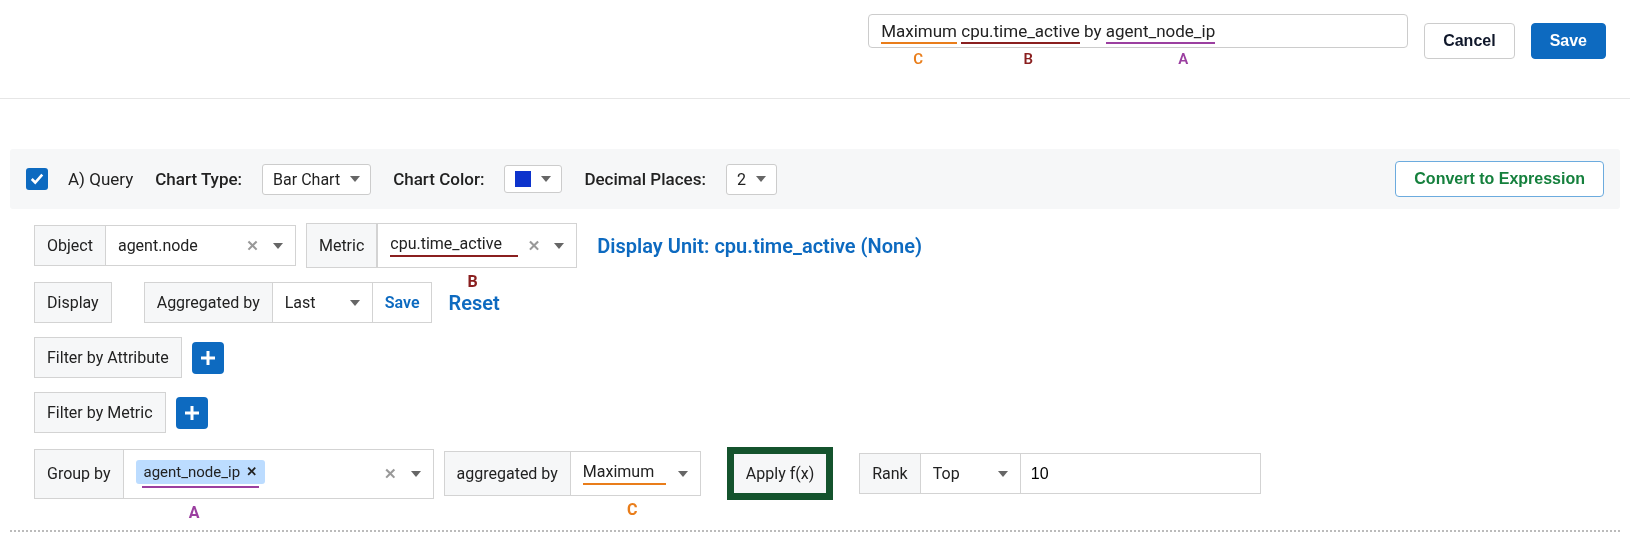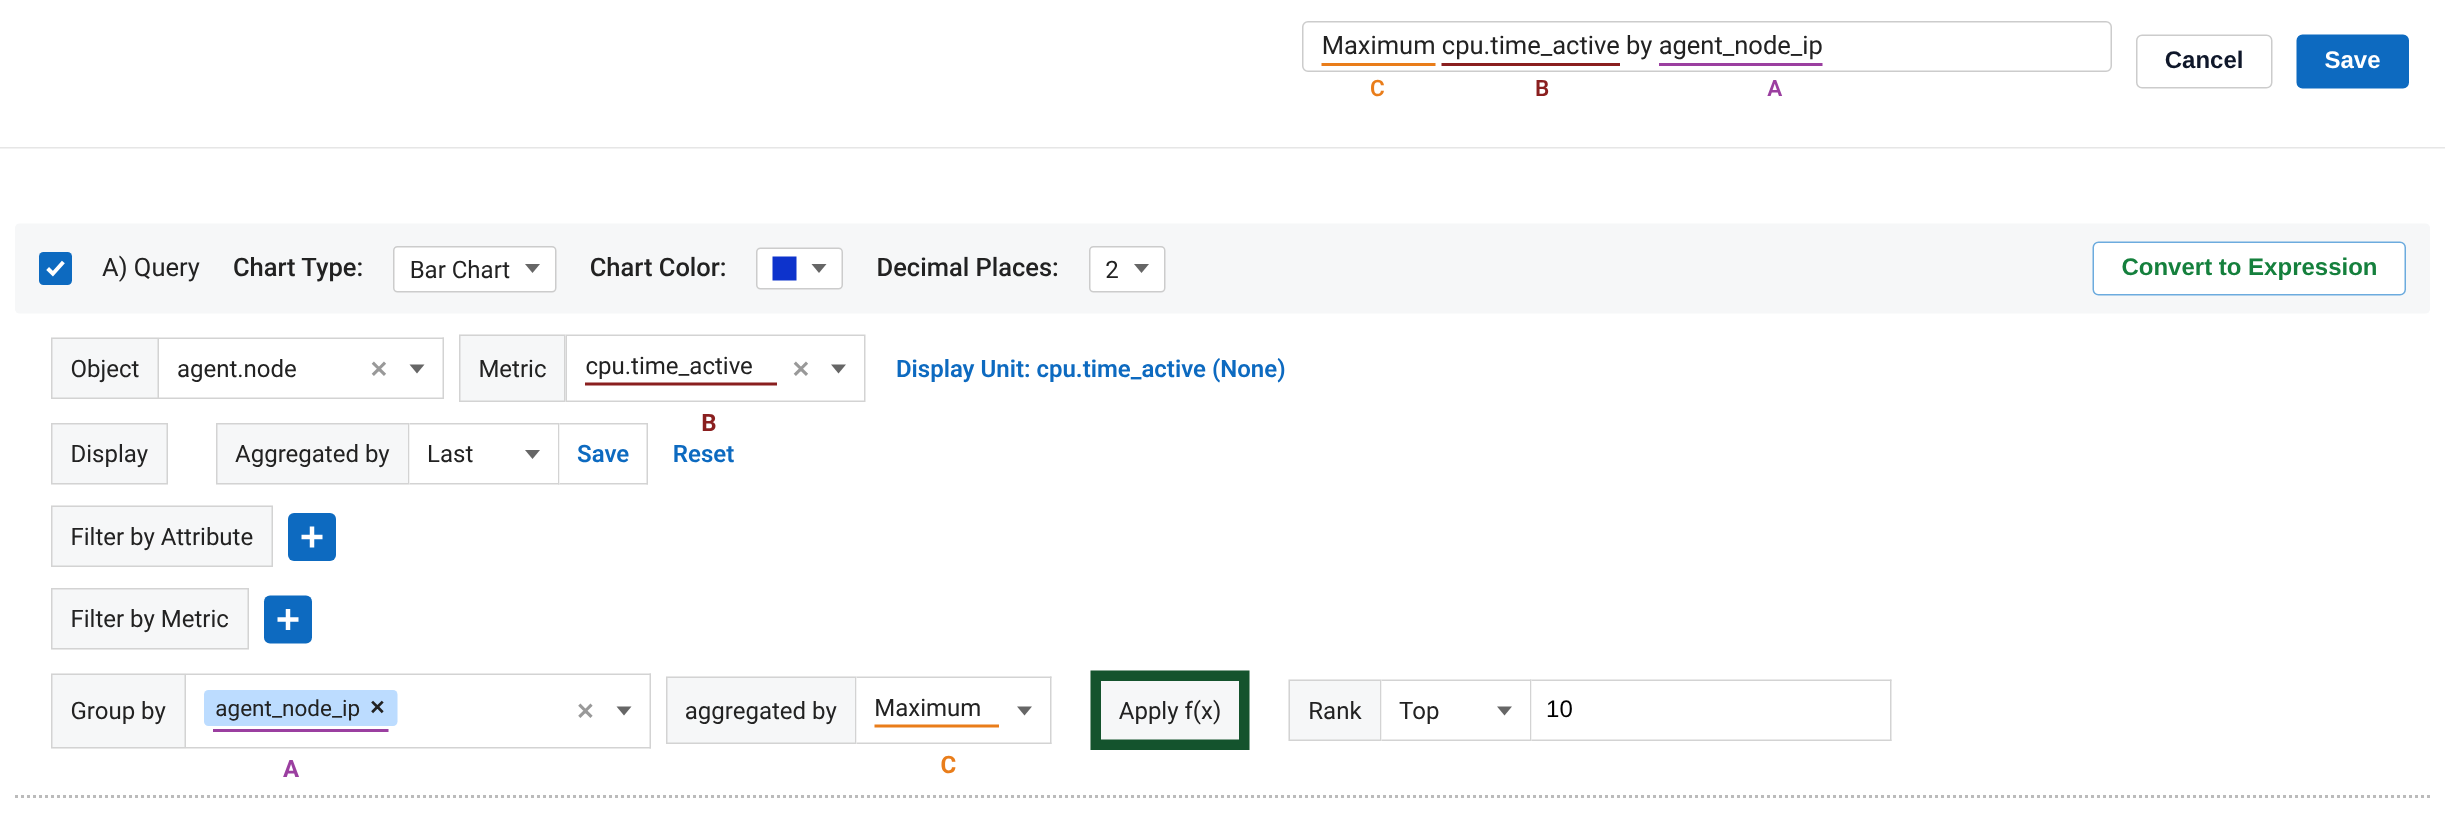--- a/index.html
+++ b/index.html
@@ -143,21 +143,21 @@
   .seg-label { background: #f6f7f8; }
   .seg + .seg { border-left: none; }
   .seg .caret { margin-left: 4px; }
   .seg .x {
     color: #999;
     font-weight: 700;
     font-size: 15px;
     cursor: pointer;
     padding: 0 2px;
   }
-  .link-text { color: #0d6ac0; font-weight: 600; font-size: 16px; margin-left: 10px; }
+  .link-text { color: #0d6ac0; font-weight: 600; font-size: 20px; margin-left: 10px; }
 
   .underlined-field {
     display: flex; flex-direction: column; align-items: stretch;
   }
   .underline-mark {
     height: 2px;
     margin: 2px 6px 0 6px;
   }
   .ann-below {
     text-align: center;

